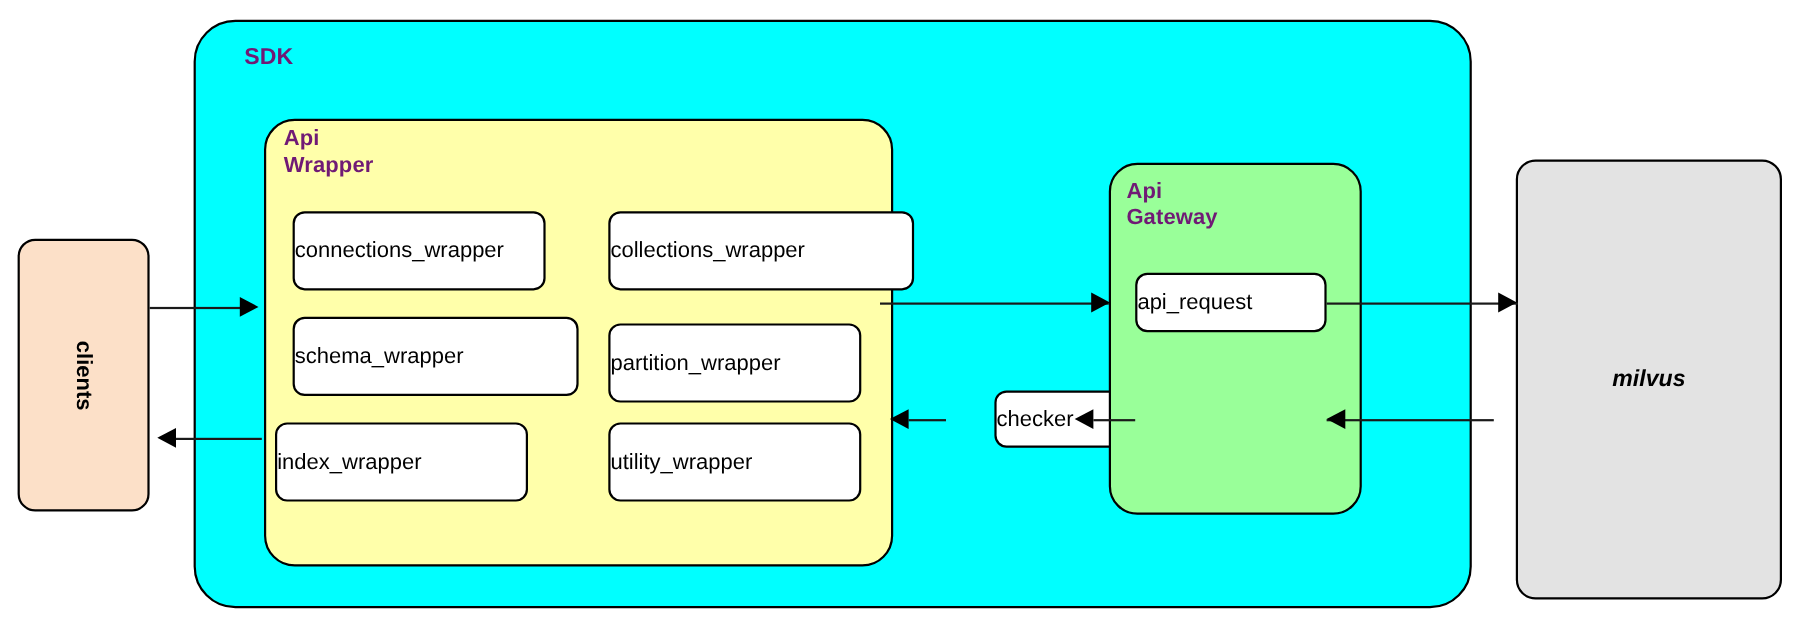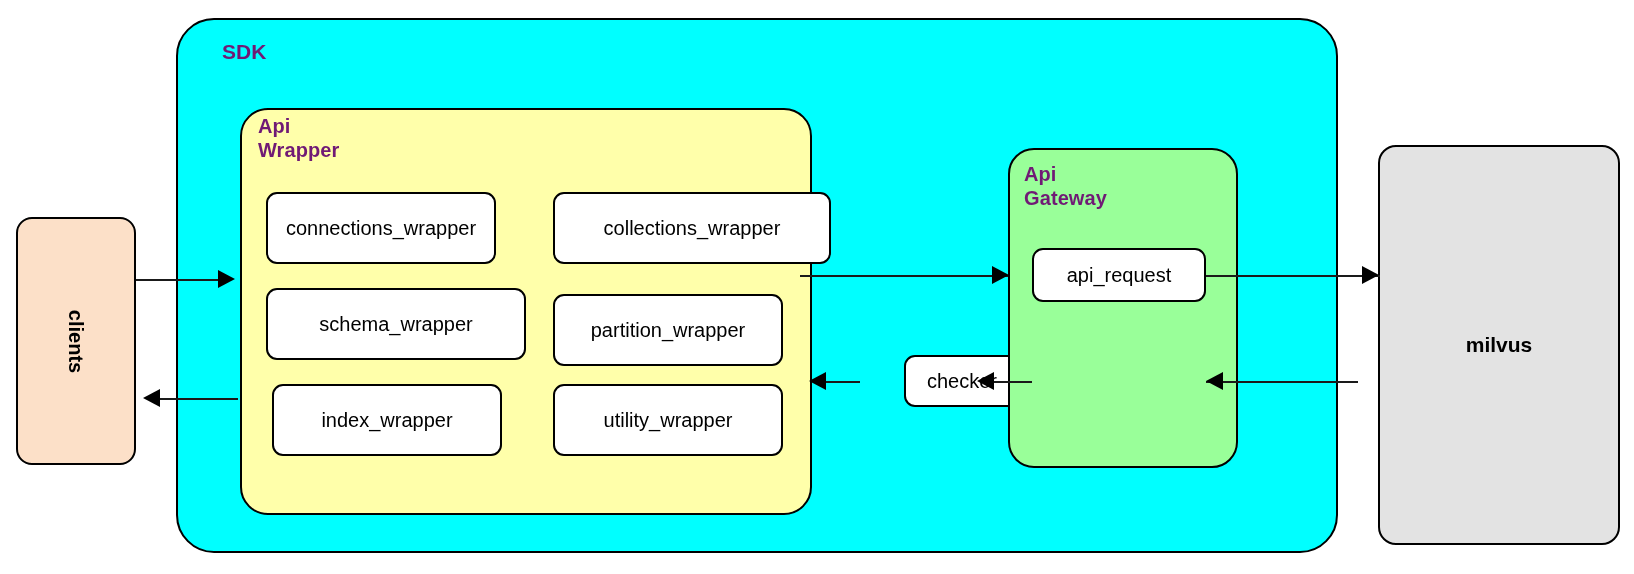--- a/index.html
+++ b/index.html
@@ -20,38 +20,38 @@
     line-height:1.18;
     white-space:pre-line;
     letter-spacing:.1px;
   }
 
   
   .node{
     position:absolute;box-sizing:border-box;
     border:2px solid #000;border-radius:11px;
     background:#ffffff;
-    display:flex;align-items:center;justify-content:center;
+    display:flex;align-items:center;
     color:#000;
   }
   .node span{display:block;}
 
   .clients-box{
     border-radius:16px;
     display:flex;align-items:center;justify-content:center;
   }
   .clients-box .vtext{
     transform:rotate(90deg);
     font-weight:bold;
     white-space:nowrap;
   }
 
   .milvus-box{
     border-radius:18px;
-    display:flex;align-items:center;justify-content:center;
+    display:flex;align-items:center;justify-content:center;font-style:italic;
   }
   .milvus-box span{font-weight:bold;}
   .hline{position:absolute;height:0;border-top:2.5px solid #1a1a1a;}
   .arrow-r, .arrow-l{
     position:absolute;width:0;height:0;
   }
   .arrow-r{
     border-top:9px solid transparent;
     border-bottom:9px solid transparent;
     border-left:17px solid #000;
@@ -85,21 +85,21 @@
   </div>
   <div class="node" style="left:553px;top:192px;width:278px;height:72px;font-size:20px;">
     <span>collections_wrapper</span>
   </div>
   <div class="node" style="left:266px;top:288px;width:260px;height:72px;font-size:20px;">
     <span>schema_wrapper</span>
   </div>
   <div class="node" style="left:553px;top:294px;width:230px;height:72px;font-size:20px;">
     <span>partition_wrapper</span>
   </div>
-  <div class="node" style="left:272px;top:384px;width:230px;height:72px;font-size:20px;">
+  <div class="node" style="left:250px;top:384px;width:230px;height:72px;font-size:20px;">
     <span>index_wrapper</span>
   </div>
   <div class="node" style="left:553px;top:384px;width:230px;height:72px;font-size:20px;">
     <span>utility_wrapper</span>
   </div>
 
   <div class="node" style="left:860px;top:355px;width:116px;height:52px;font-size:20px;margin-left:44px;">
     <span>checker</span>
   </div>
 

